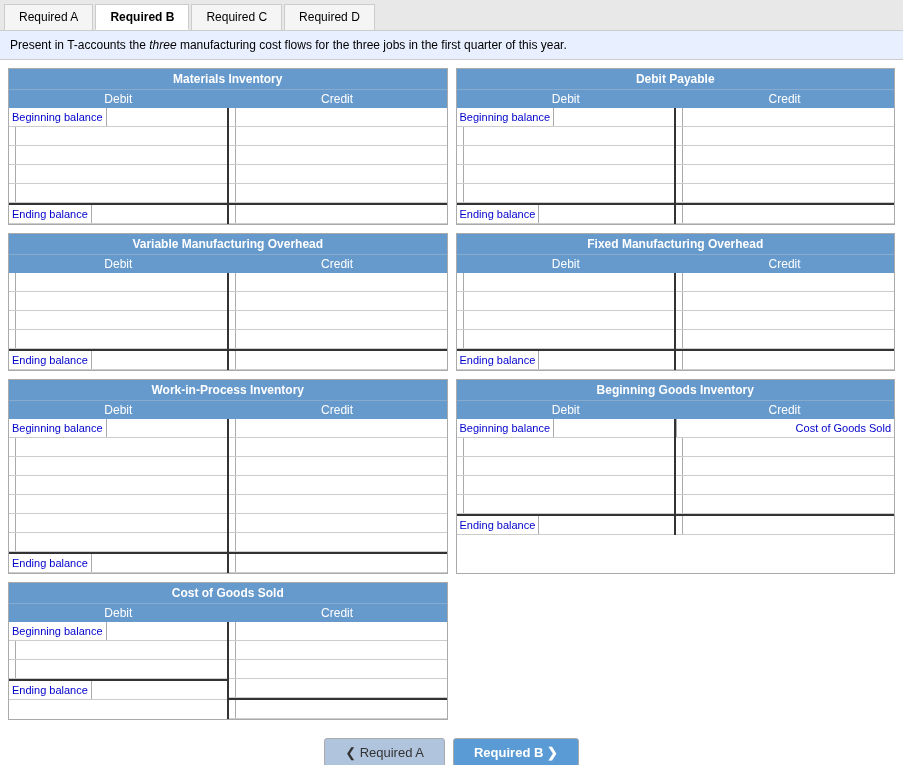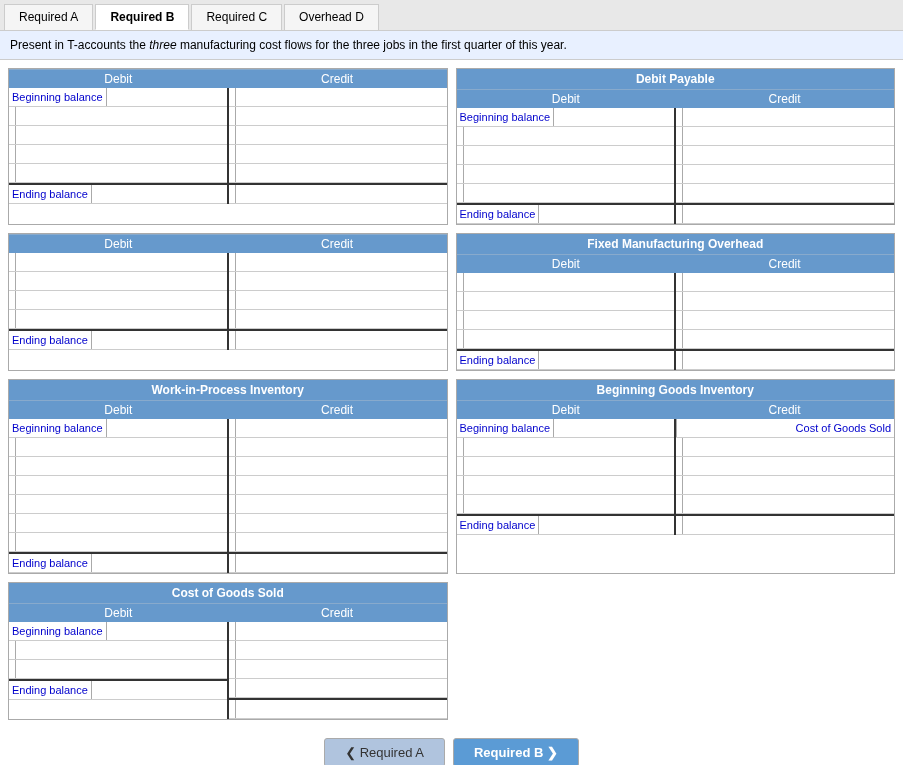--- a/index.html
+++ b/index.html
@@ -113,31 +113,32 @@
     }
 
   </style>
 </head>
 <body>
 
 <div class="tabs">
   <div class="tab">Required A</div>
   <div class="tab active">Required B</div>
   <div class="tab">Required C</div>
-  <div class="tab">Overhead D</div>
+  <div class="tab">Required D</div>
 </div>
 
 <div class="instruction">
   Present in T-accounts the <em>three</em> manufacturing cost flows for the three jobs in the first quarter of this year.
 </div>
 
 <div class="main-content">
   <div class="accounts-grid">
 
     <div class="t-account">
+      <div class="t-account-title">Materials Inventory</div>
       <div style="display:grid;grid-template-columns:1fr 1fr;background:#6699cc;border-top:1px solid #88aacc;">
         <div style="color:#fff;text-align:center;padding:2px;font-size:12px;">Debit</div>
         <div style="color:#fff;text-align:center;padding:2px;font-size:12px;">Credit</div>
       </div>
 
       <div style="display:grid;grid-template-columns:1fr 2px 1fr;">
 
         <div>
           <div class="split-row">
             <span class="sr-label">Beginning balance</span>
@@ -253,20 +254,21 @@
           </div>
           <div class="split-row ending-border">
             <span class="sr-label"></span>
             <input class="sr-input" type="text" style="">
           </div>
         </div>
       </div>
     </div>
 
     <div class="t-account">
+      <div class="t-account-title">Variable Manufacturing Overhead</div>
       <div style="display:grid;grid-template-columns:1fr 1fr;background:#6699cc;border-top:1px solid #88aacc;">
         <div style="color:#fff;text-align:center;padding:2px;font-size:12px;">Debit</div>
         <div style="color:#fff;text-align:center;padding:2px;font-size:12px;">Credit</div>
       </div>
       <div style="display:grid;grid-template-columns:1fr 2px 1fr;">
         <div>
           <div class="split-row">
             <span class="sr-label"></span>
             <input class="sr-input" type="text" style="">
           </div>

